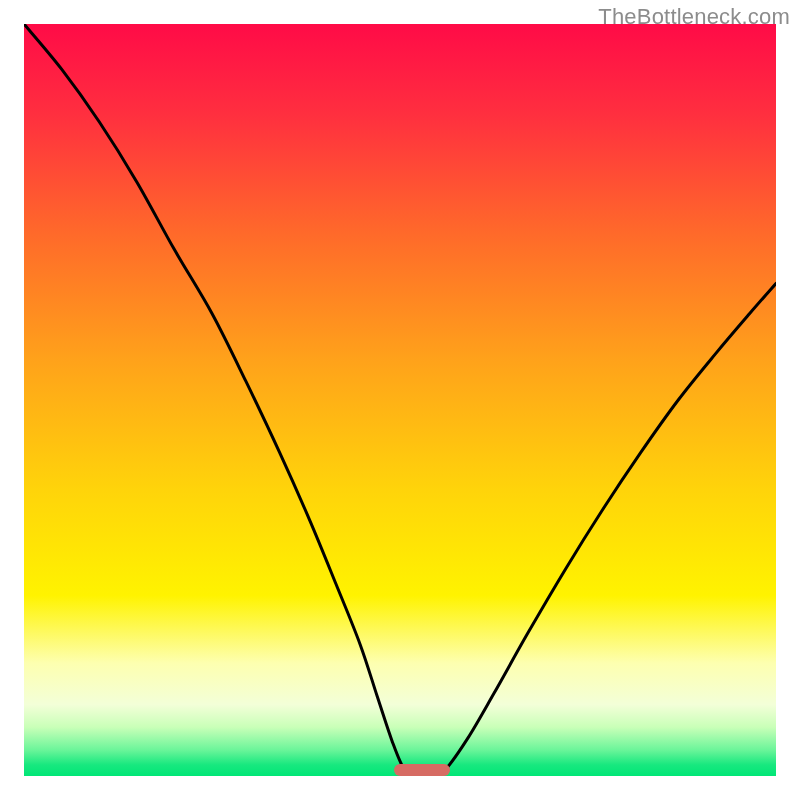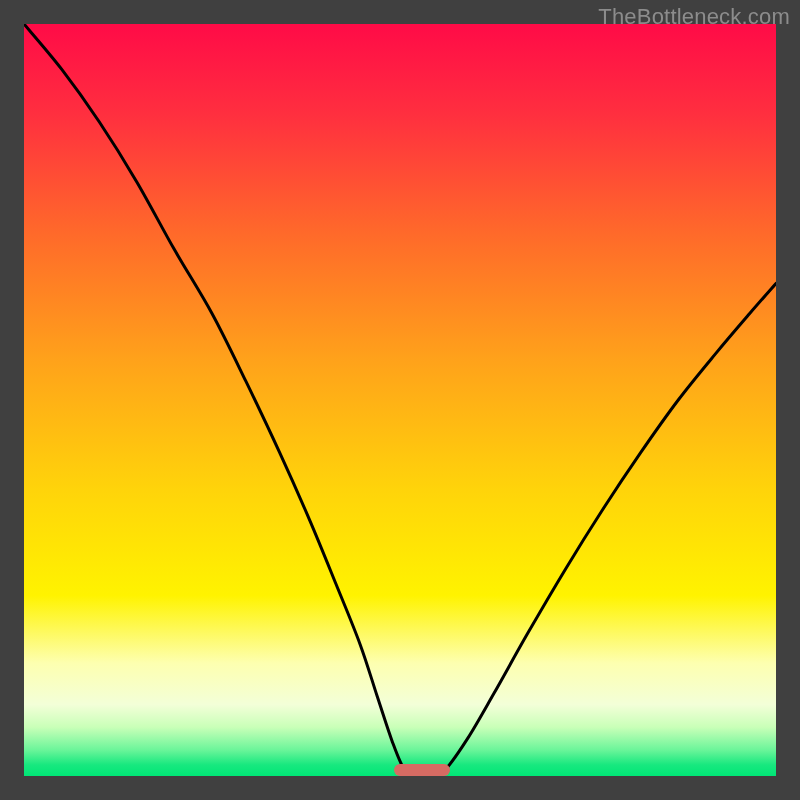--- a/index.html
+++ b/index.html
@@ -8,21 +8,21 @@
     width: 800px;
     height: 800px;
     background: #000;
     overflow: hidden;
     font-family: Arial, Helvetica, sans-serif;
   }
   .frame {
     position: relative;
     width: 800px;
     height: 800px;
-    background: #404040;
+    background: #ffffff;
   }
   .plot-area {
     position: absolute;
     left: 24px;
     top: 24px;
     width: 752px;
     height: 752px;
     overflow: hidden;
   }
   .gradient {

